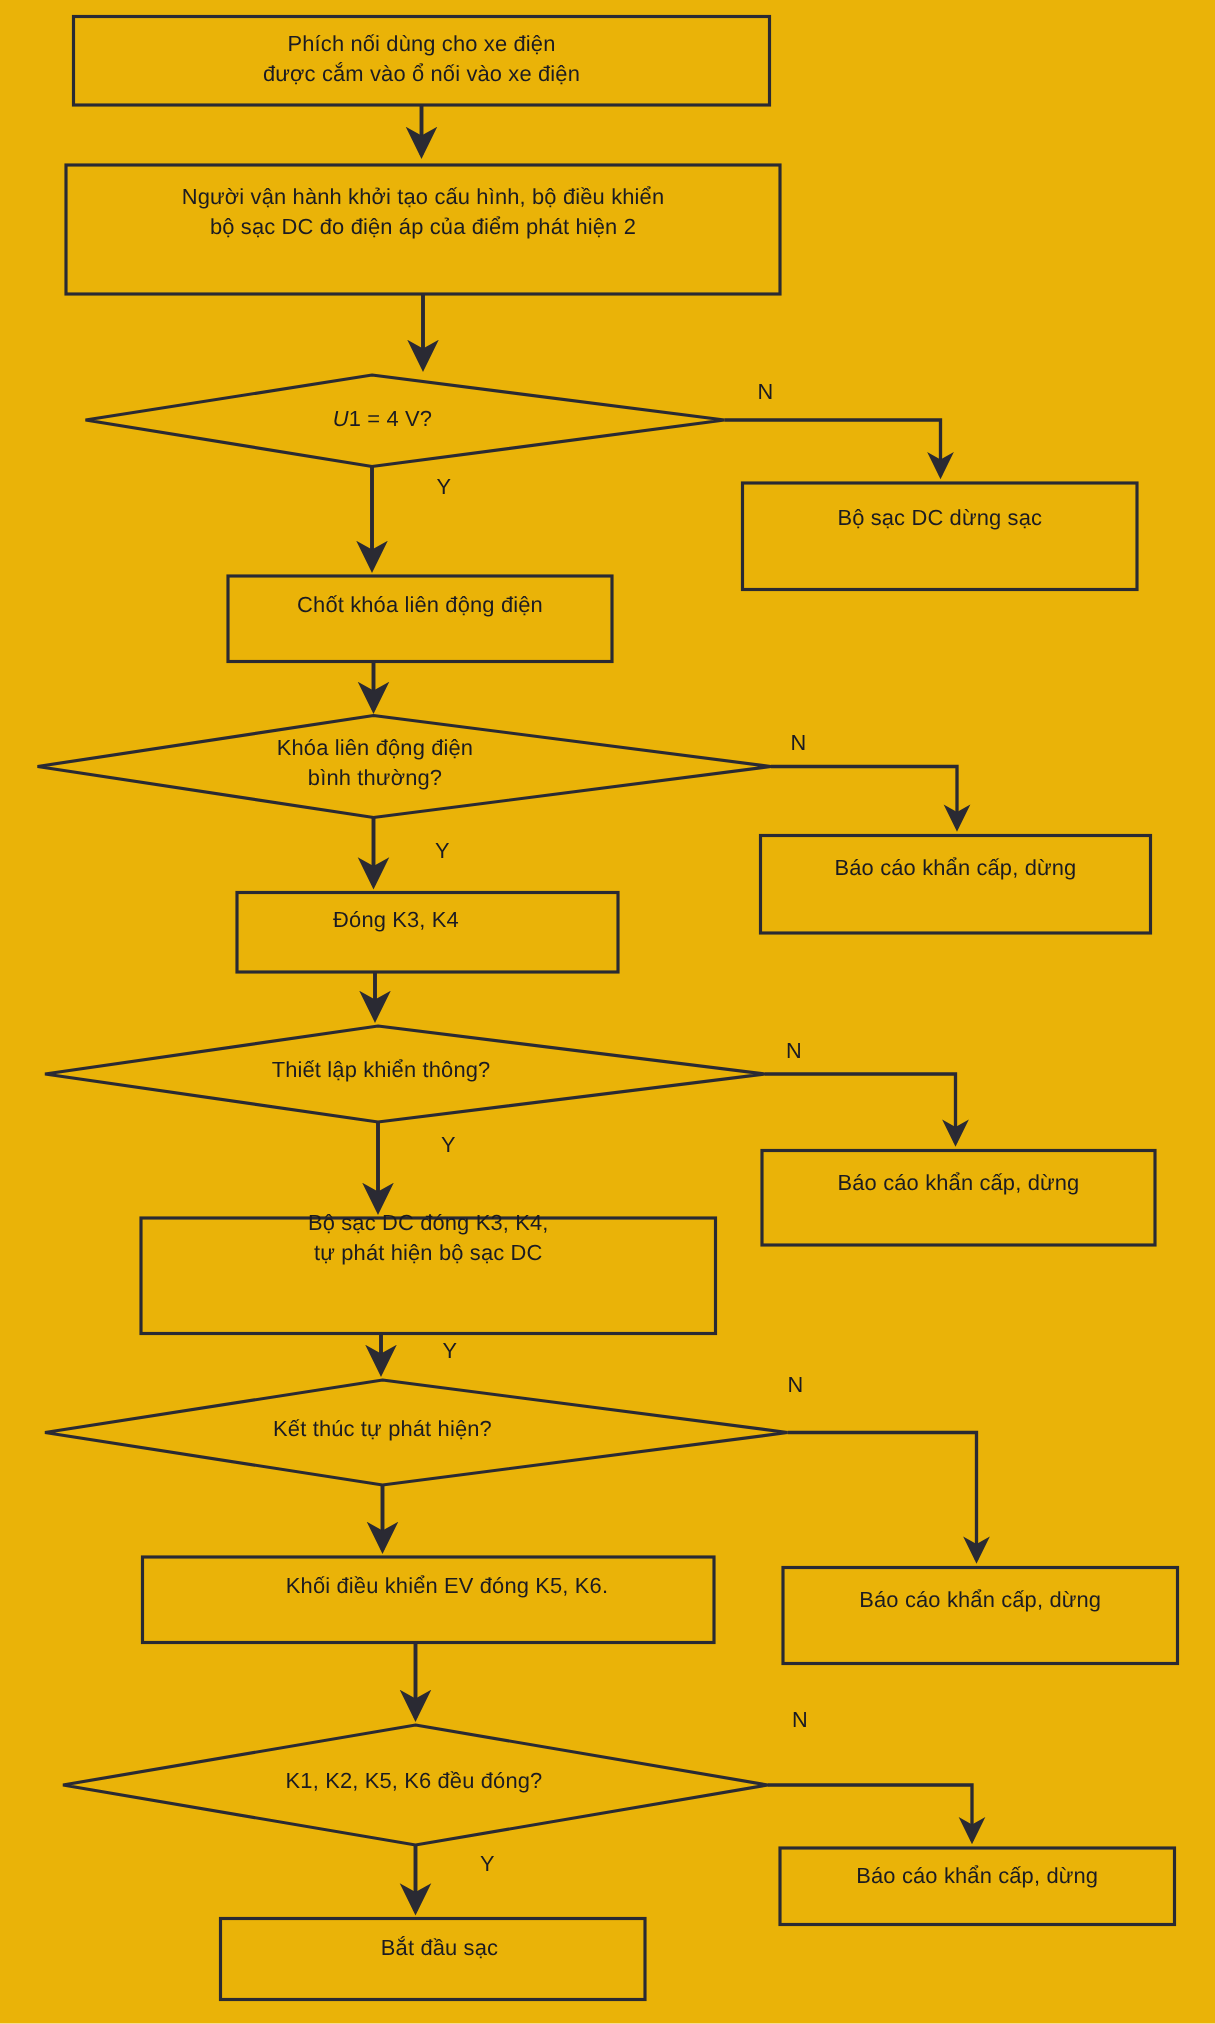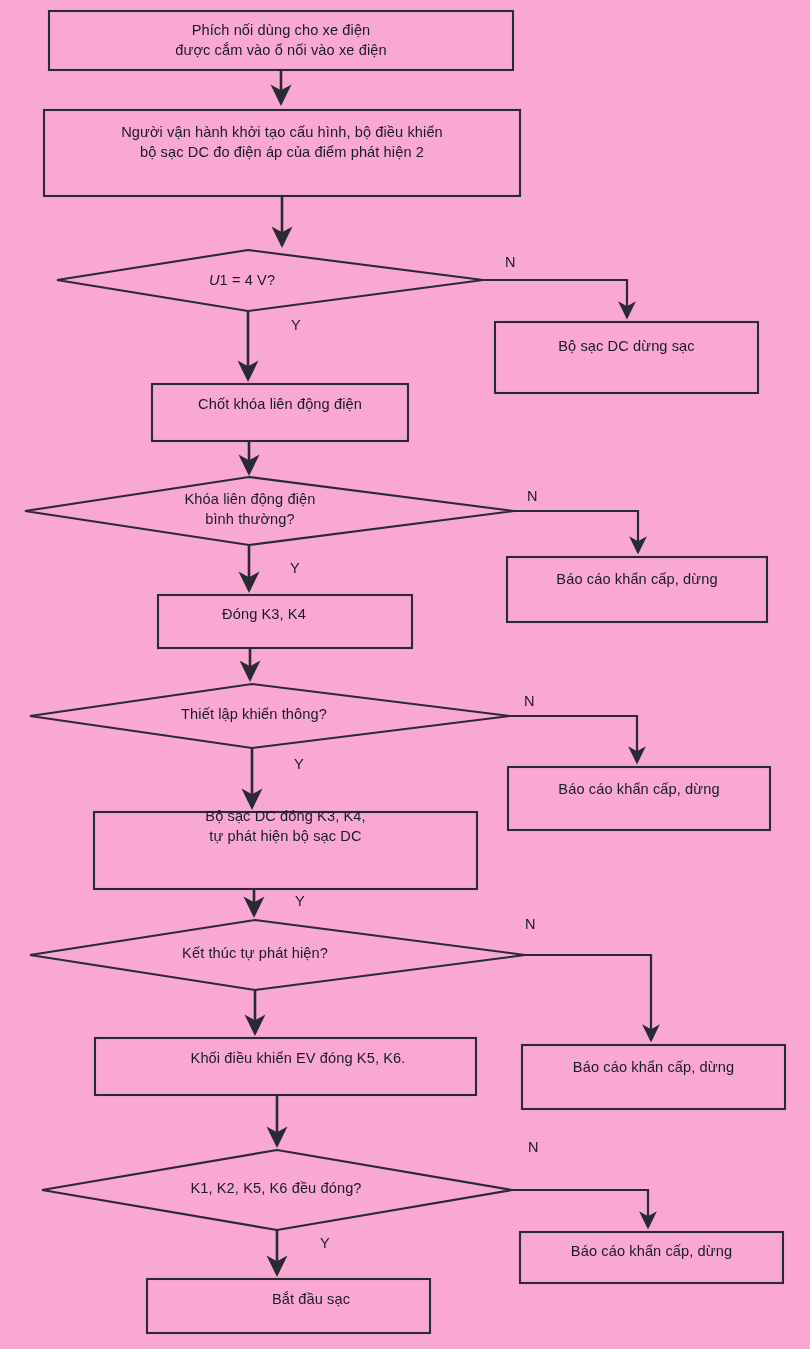--- a/index.html
+++ b/index.html
@@ -7,21 +7,21 @@
     padding: 0;
     background: #ffffff;
   }
   body {
     font-family: "Liberation Sans", sans-serif;
   }
   #canvas {
     position: relative;
     width: 810px;
     height: 1349px;
-    background: #f9a8d4;
+    background: #eab308;
     overflow: hidden;
   }
   #flow-svg {
     position: absolute;
     left: 0;
     top: 0;
     width: 810px;
     height: 1349px;
   }
   .node-text {
@@ -97,40 +97,40 @@
       <path d="M 277 1230 L 277 1274" marker-end="url(#arrow)" stroke-width="2.6"></path>
       <path d="M 512 1190 L 648 1190 L 648 1227" marker-end="url(#arrow)" stroke-width="2.2"></path>
     </g>
   </svg>
 
   <div class="node-text process-text" style="left:49px;  top:11px;   width:464px; height:59px;">Phích nối dùng cho xe điện
 được cắm vào ổ nối vào xe điện</div>
   <div class="node-text process-text" style="left:44px;  top:112px;  width:476px; height:62px;">Người vận hành khởi tạo cấu hình, bộ điều khiển
 bộ sạc DC đo điện áp của điểm phát hiện 2</div>
 
-  <div class="node-text decision-text" style="left:152px; top:250px; width:180px; height:61px;justify-content:center;">
+  <div class="node-text decision-text" style="left:165px; top:250px; width:180px; height:61px;justify-content:center;">
     <span><span class="italic-u">U</span><span>1 = 4 V?</span></span>
   </div>
 
   <div class="node-text process-text" style="left:152px; top:384px;  width:256px; height:42px;">Chốt khóa liên động điện</div>
   <div class="node-text process-text" style="left:495px; top:322px;  width:263px; height:50px;">Bộ sạc DC dừng sạc</div>
   <div class="node-text decision-text" style="left:130px; top:479px;  width:240px; height:62px;">Khóa liên động điện
 bình thường?</div>
   <div class="node-text process-text" style="left:507px; top:557px;  width:260px; height:46px;">Báo cáo khẩn cấp, dừng</div>
   <div class="node-text process-text" style="left:158px; top:595px;  width:212px; height:40px;">Đóng K3, K4</div>
   <div class="node-text decision-text" style="left:130px; top:684px;  width:248px; height:62px;">Thiết lập khiển thông?</div>
   <div class="node-text process-text" style="left:508px; top:767px;  width:262px; height:46px;">Báo cáo khẩn cấp, dừng</div>
   <div class="node-text process-text" style="left:94px;  top:798px;  width:383px; height:58px;">Bộ sạc DC đóng K3, K4,
 tự phát hiện bộ sạc DC</div>
   <div class="node-text decision-text" style="left:130px; top:923px;  width:250px; height:62px;">Kết thúc tự phát hiện?</div>
   <div class="node-text process-text" style="left:522px; top:1045px; width:263px; height:46px;">Báo cáo khẩn cấp, dừng</div>
   <div class="node-text process-text" style="left:107px;  top:1038px; width:382px; height:42px;">Khối điều khiển EV đóng K5, K6.</div>
   <div class="node-text decision-text" style="left:140px; top:1158px; width:272px; height:62px;">K1, K2, K5, K6 đều đóng?</div>
   <div class="node-text process-text" style="left:520px; top:1232px; width:263px; height:40px;">Báo cáo khẩn cấp, dừng</div>
-  <div class="node-text process-text" style="left:151px; top:1279px; width:320px; height:42px;">Bắt đầu sạc</div>
+  <div class="node-text process-text" style="left:133px; top:1279px; width:320px; height:42px;">Bắt đầu sạc</div>
 
   <div class="branch-label" style="left:505px; top:255px;">N</div>
   <div class="branch-label" style="left:291px; top:318px;">Y</div>
 
   <div class="branch-label" style="left:527px; top:489px;">N</div>
   <div class="branch-label" style="left:290px; top:561px;">Y</div>
 
   <div class="branch-label" style="left:524px; top:694px;">N</div>
   <div class="branch-label" style="left:294px; top:757px;">Y</div>
 

